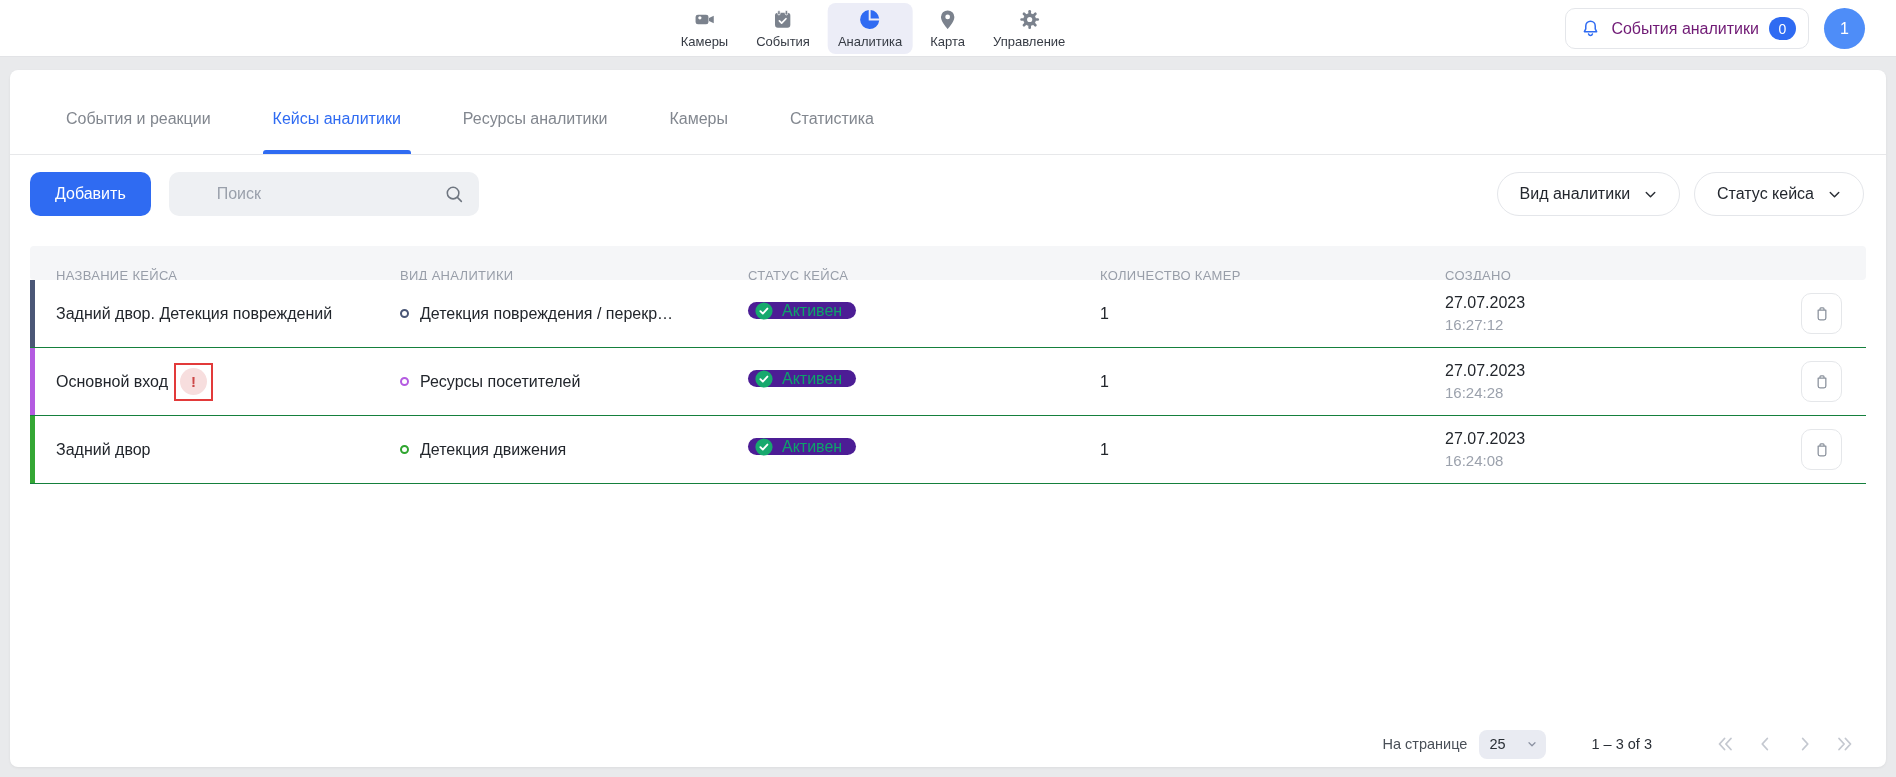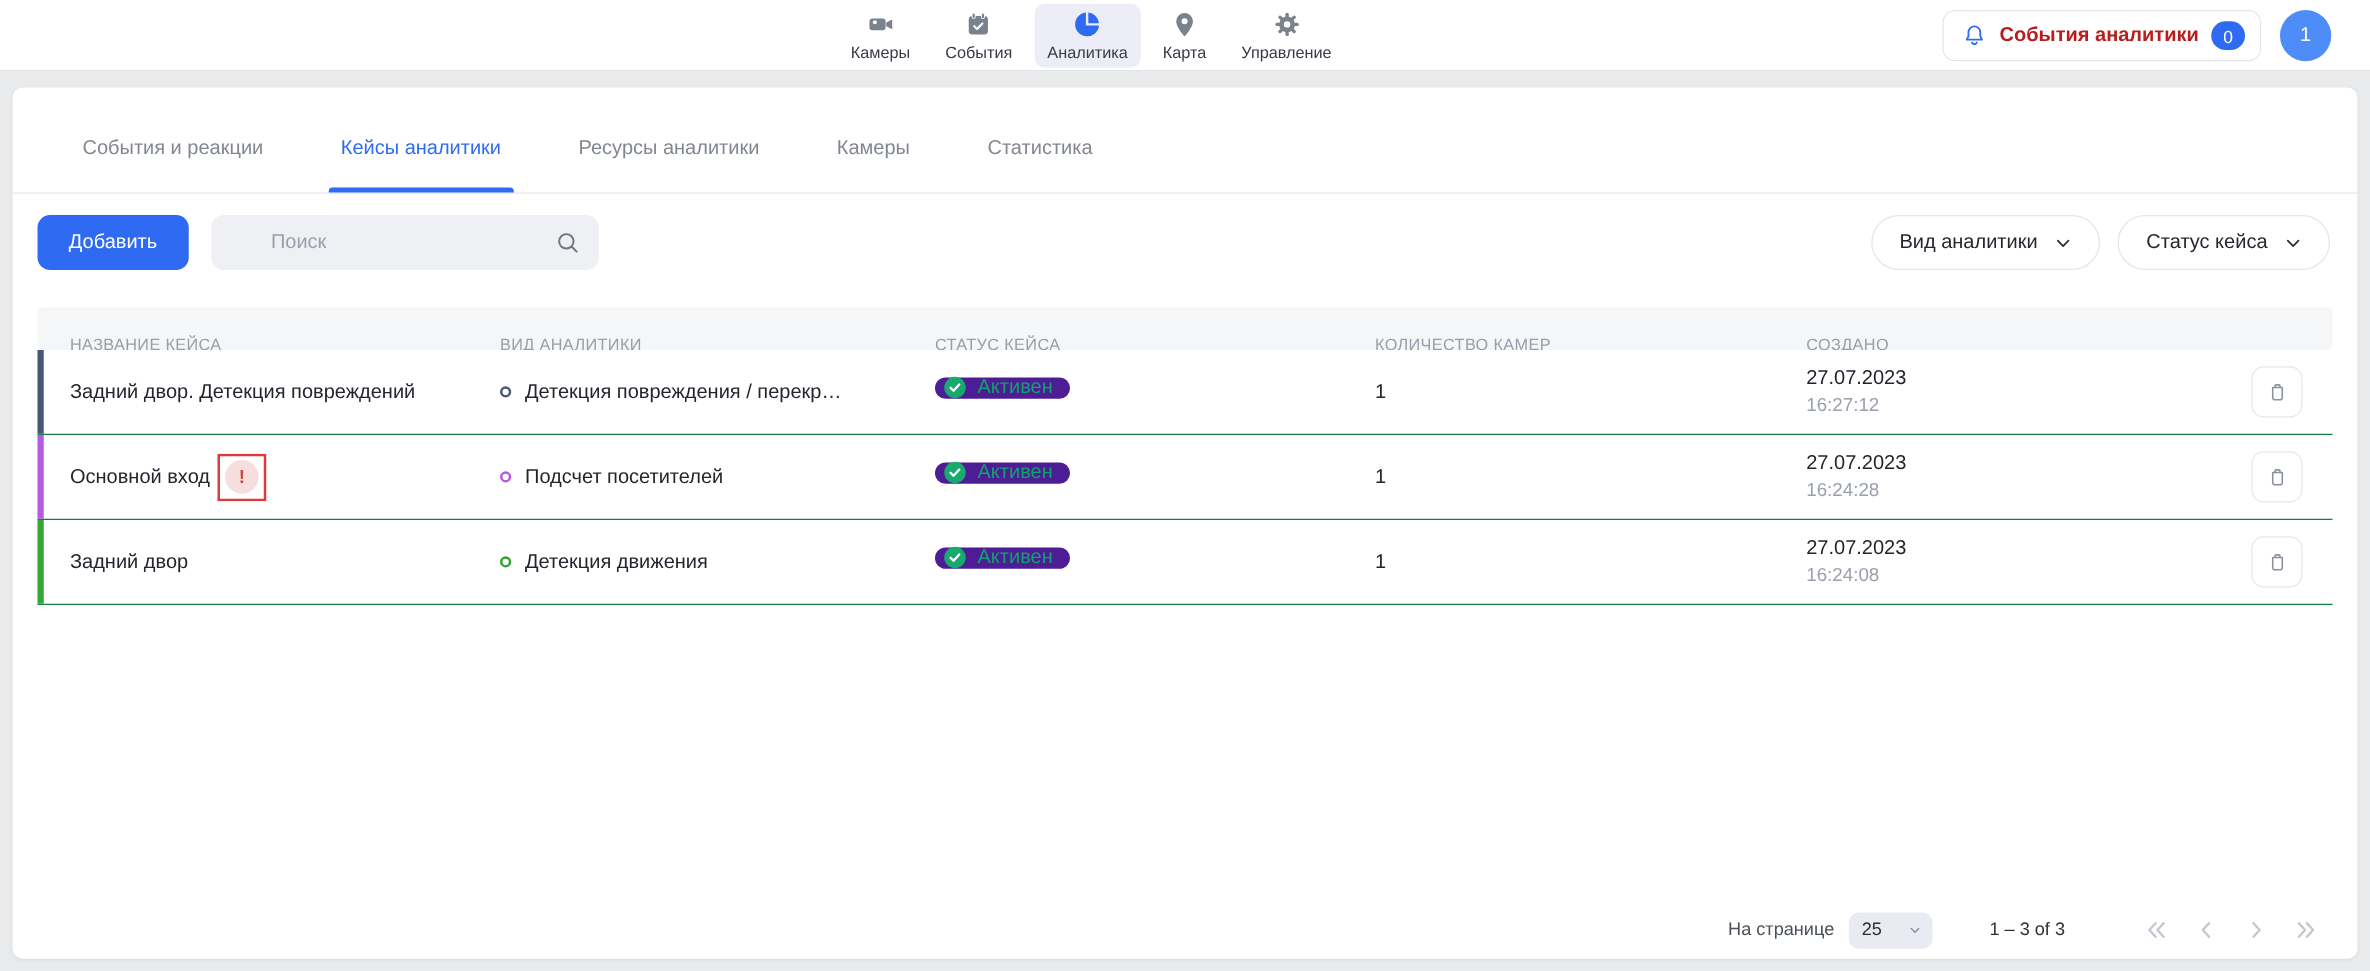--- a/index.html
+++ b/index.html
@@ -28,21 +28,21 @@
   .nav-item .lbl{ font-size:13px; color:#363b44; white-space:nowrap; }
   .nav-icon{ width:24px; height:24px; display:block; }
   .topbar-right{
     position:absolute; right:31px; top:8px; display:flex; align-items:center; gap:15px;
   }
   .events-btn{
     height:41px; display:flex; align-items:center; gap:10px;
     border:1px solid #e4e6ea; border-radius:10px; background:#fff;
     padding:0 12px 0 14px; cursor:pointer;
   }
-  .events-btn .lbl{ font-size:16px; color:#b91c1c;font-weight:bold; }
+  .events-btn .lbl{ font-size:16px; color:#701a75; }
   .events-badge{
     min-width:27px; height:23px; border-radius:12px; background:#2f6bf2;
     color:#fff; font-size:14px; display:flex; align-items:center; justify-content:center;
     padding:0 7px;
   }
   .avatar{
     width:41px; height:41px; border-radius:50%; background:#4e8df8;
     color:#fff; font-size:16px; display:flex; align-items:center; justify-content:center;
     cursor:pointer;
   }
@@ -318,21 +318,21 @@
     <div class="tgrid trow">
       <span class="stripe" style="background: rgb(180, 91, 225);"></span>
       <div class="cell-name">
         <span>Основной вход</span>
         <span class="warn-box">
           <span class="warn-ic">!</span>
         </span>
       </div>
       <div class="cell-type">
         <span class="type-dot" style="border-color: rgb(180, 91, 225);"></span>
-        <span>Подсчет посетителей</span>
+        <span>Ресурсы посетителей</span>
       </div>
       <div>
         <span class="badge">
           <svg viewBox="0 0 20 20">
             <circle cx="10" cy="10" r="8.6" fill="#17a96e"></circle>
             <path d="M6.4 10.2 l2.4 2.4 4.6-5" fill="none" stroke="#fff" stroke-width="1.9" stroke-linecap="round" stroke-linejoin="round"></path>
           </svg>
           <span>Активен</span>
         </span>
       </div>

